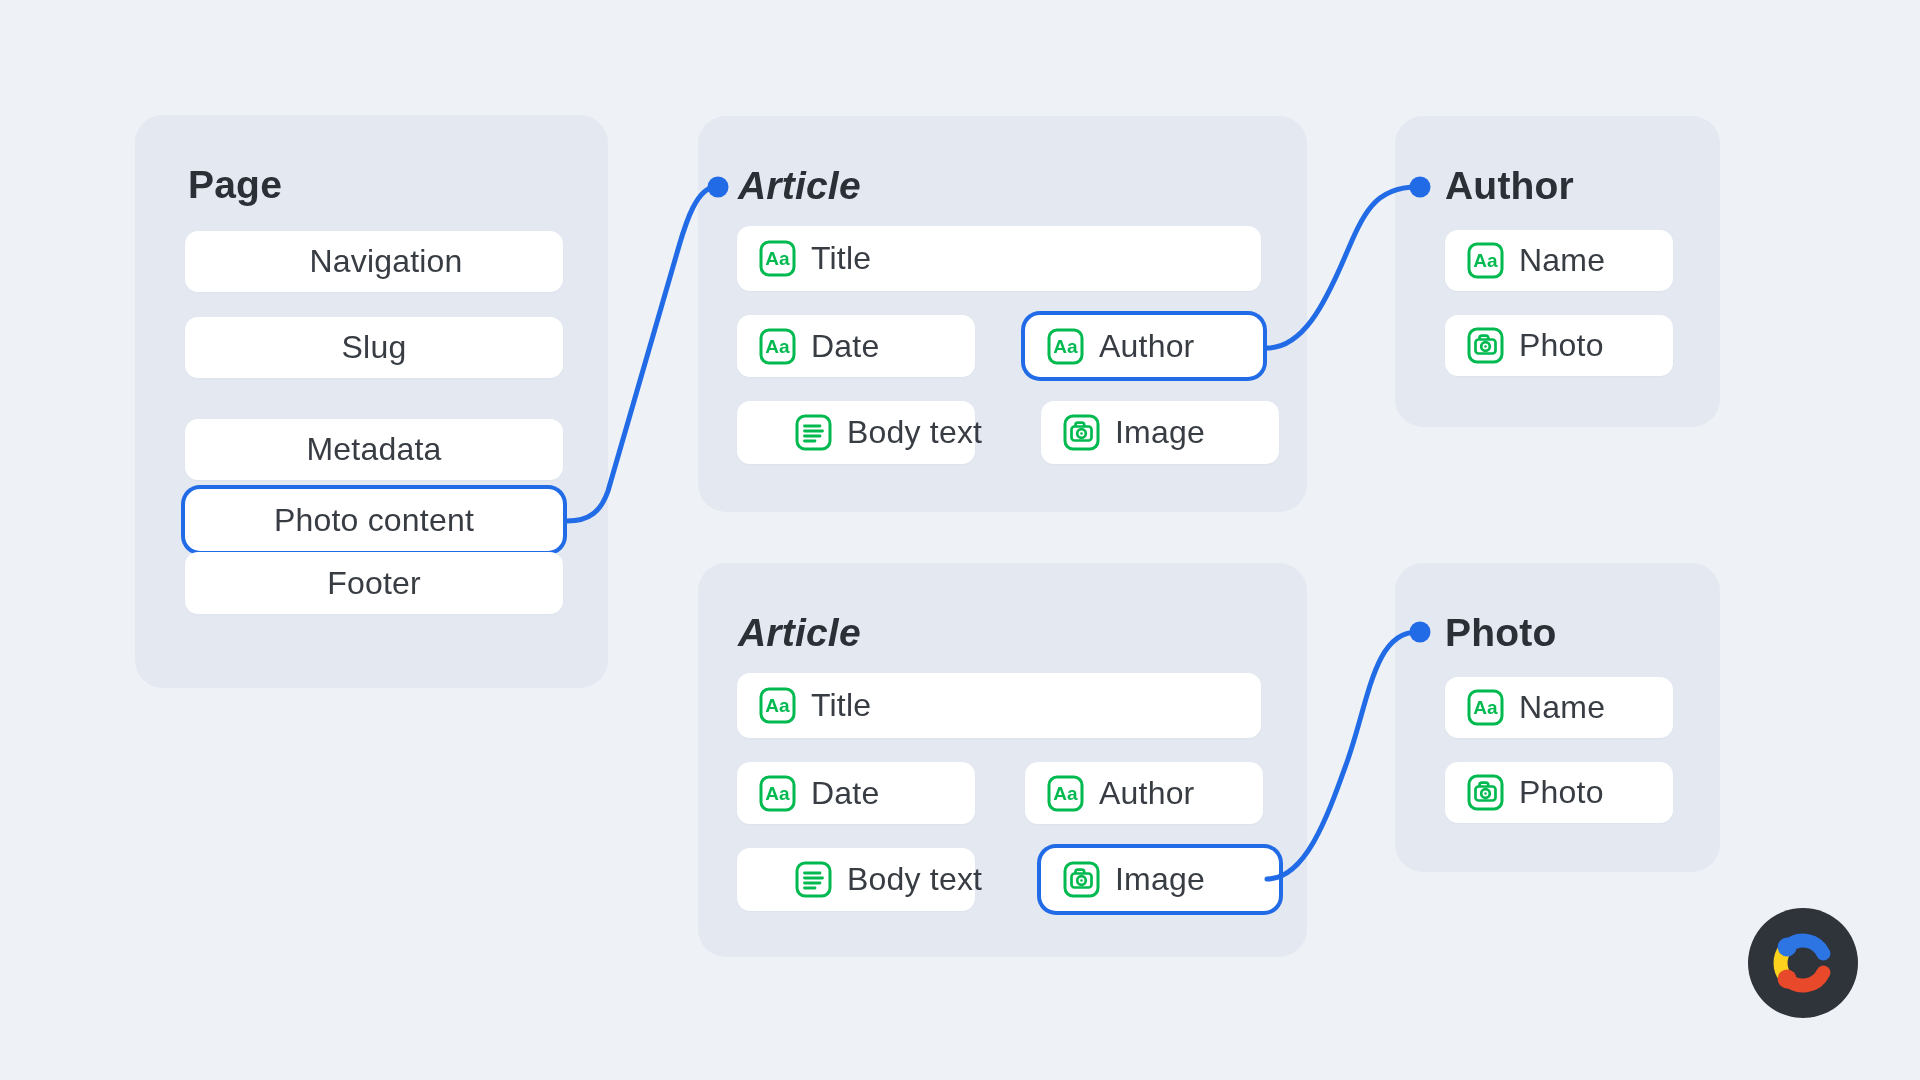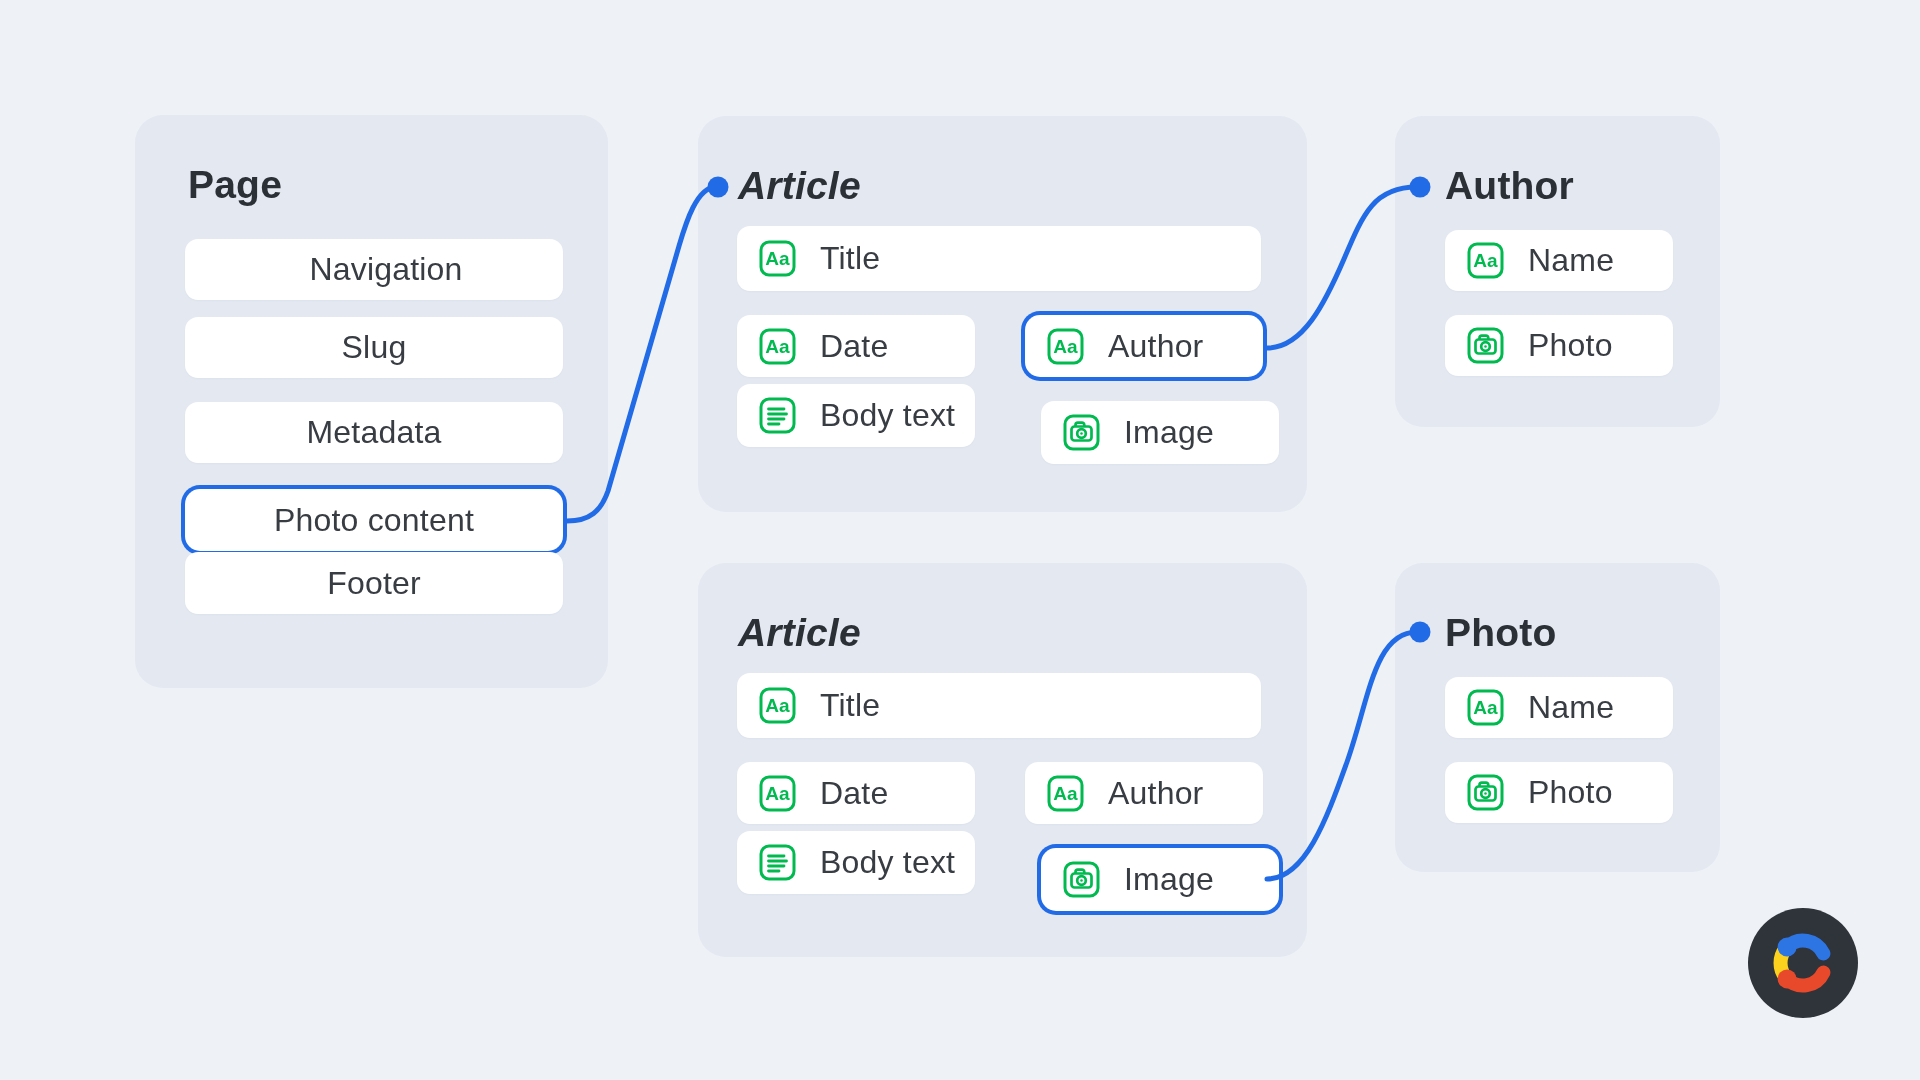--- a/index.html
+++ b/index.html
@@ -27,37 +27,37 @@
   #card-2 .card-title,#card-4 .card-title{left:50px;}
 
   .row{
     position:absolute;background:#ffffff;border-radius:13px;
     display:flex;align-items:center;
     font-size:32px;color:#383c43;letter-spacing:.2px;
     box-shadow:0 1px 2px rgba(40,50,70,0.03);
   }
   .row.center{justify-content:center;}
   .row .flabel{white-space:nowrap;}
-  .row .ficon{width:37px;height:37px;flex:0 0 37px;margin-left:22px;margin-right:24px;display:block;}
+  .row .ficon{width:37px;height:37px;flex:0 0 37px;margin-left:22px;margin-right:15px;display:block;}
   .row .ficon svg{display:block;width:37px;height:37px;}
   .hl{
     box-shadow:0 0 0 4px #226be6;
     border-radius:15px;
   }
   
-  .pr1{left:50px;top:124px;width:378px;height:61px;padding-left:24px;}
+  .pr1{left:50px;top:116px;width:378px;height:61px;padding-left:24px;}
   .pr2{left:50px;top:202px;width:378px;height:61px;}
-  .pr3{left:50px;top:287px;width:378px;height:61px;}
+  .pr3{left:50px;top:304px;width:378px;height:61px;}
   .pr4{left:50px;top:374px;width:378px;height:62px;}
   .pr5{left:50px;top:437px;width:378px;height:62px;}
   
   .fr-full{left:39px;top:110px;width:524px;height:65px;}
   .fr-l2{left:39px;top:199px;width:238px;height:62px;}
   .fr-r2{left:327px;top:199px;width:238px;height:62px;}
-  .fr-l3{left:39px;top:268px;width:238px;height:63px;}
+  .fr-l3{left:39px;top:285px;width:238px;height:63px;padding-left:36px;}
   .fr-r3{left:343px;top:285px;width:238px;height:63px;}
   
   .sr1{left:50px;top:114px;width:228px;height:61px;}
   .sr2{left:50px;top:199px;width:228px;height:61px;}
 
   .connectors{
     position:absolute;left:0;top:0;width:1920px;height:1080px;
     pointer-events:none;z-index:5;
   }
   .logo{

